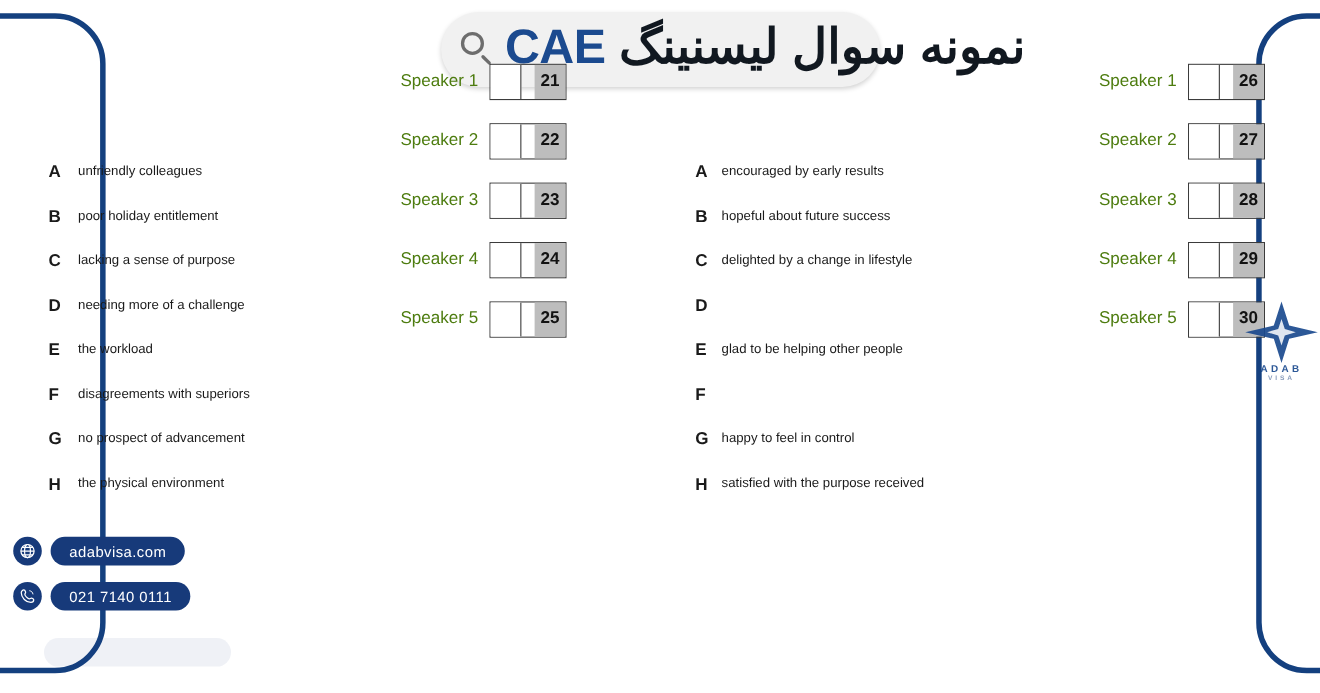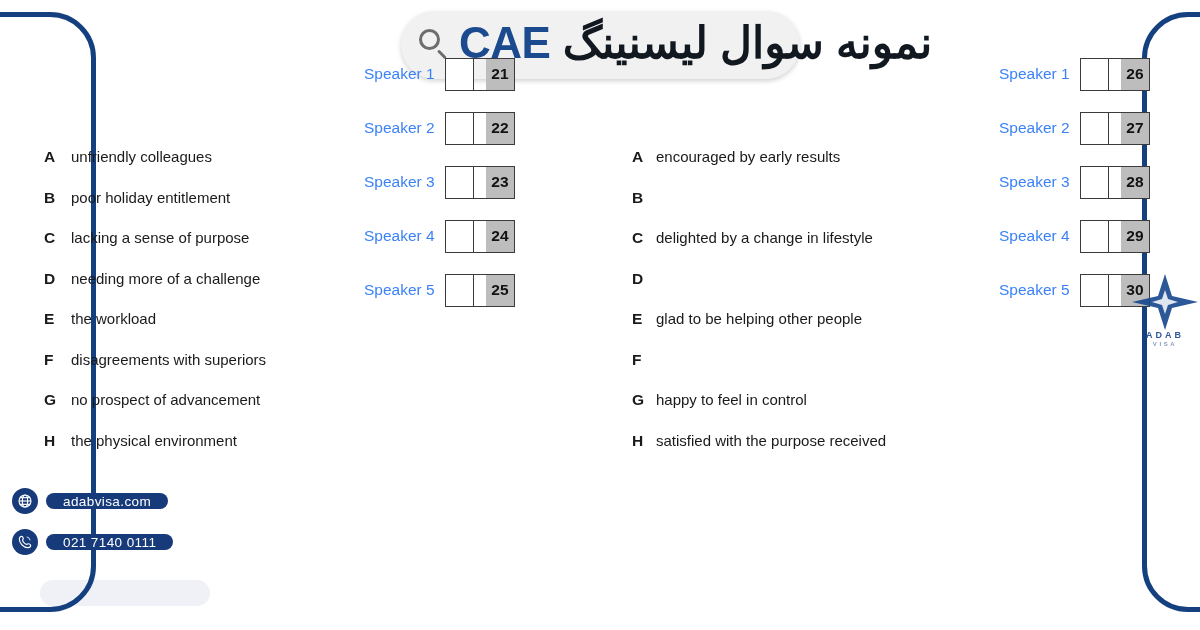--- a/index.html
+++ b/index.html
@@ -112,39 +112,39 @@
     height: 40.5px;
   }
   .opt-letter {
     font-size: 15.5px;
     font-weight: bold;
     color: #1a1a1a;
     width: 27px;
     flex: 0 0 27px;
   }
   .opt-text {
-    font-size: 15px;
+    font-size: 12px;
     color: #1a1a1a;
     white-space: nowrap;
   }
   .panel-right .opt-letter { width: 24px; flex: 0 0 24px; }
 
   
   .spk-list { position: absolute; }
   .spk-left  { left: 364px; top: 47px; }
   .spk-right { left: 999px; top: 47px; }
 
   .spk-row {
     display: flex;
     align-items: center;
     height: 54px;
   }
   .spk-label {
     font-size: 15.5px;
-    color: #3b82f6;
+    color: #4d7c0f;
     white-space: nowrap;
     margin-right: 10px;
   }
   .spk-box {
     display: flex;
     width: 70px;
     height: 33px;
     border: 1.5px solid #3b3b3b;
     box-sizing: border-box;
     gap: 12px;
@@ -215,21 +215,21 @@
     height: 26px;
     flex: 0 0 26px;
     border-radius: 50%;
     background: #173a7a;
     display: flex;
     align-items: center;
     justify-content: center;
     margin-right: 8px;
   }
   .contact-pill {
-    height: 16px;
+    height: 26px;
     background: #173a7a;
     border-radius: 13px;
     color: #ffffff;
     font-size: 13.5px;
     display: flex;
     align-items: center;
     justify-content: center;
     padding: 0 17px;
     white-space: nowrap;
     letter-spacing: 0.4px;
@@ -335,20 +335,21 @@
 </div>
 
 <div class="panel panel-right">
   <div class="opt-list">
     <div class="opt-row">
         <span class="opt-letter">A</span>
         <span class="opt-text">encouraged by early results</span>
       </div>
     <div class="opt-row">
         <span class="opt-letter">B</span>
+        <span class="opt-text">hopeful about future success</span>
       </div>
     <div class="opt-row">
         <span class="opt-letter">C</span>
         <span class="opt-text">delighted by a change in lifestyle</span>
       </div>
     <div class="opt-row">
         <span class="opt-letter">D</span>
       </div>
     <div class="opt-row">
         <span class="opt-letter">E</span>

